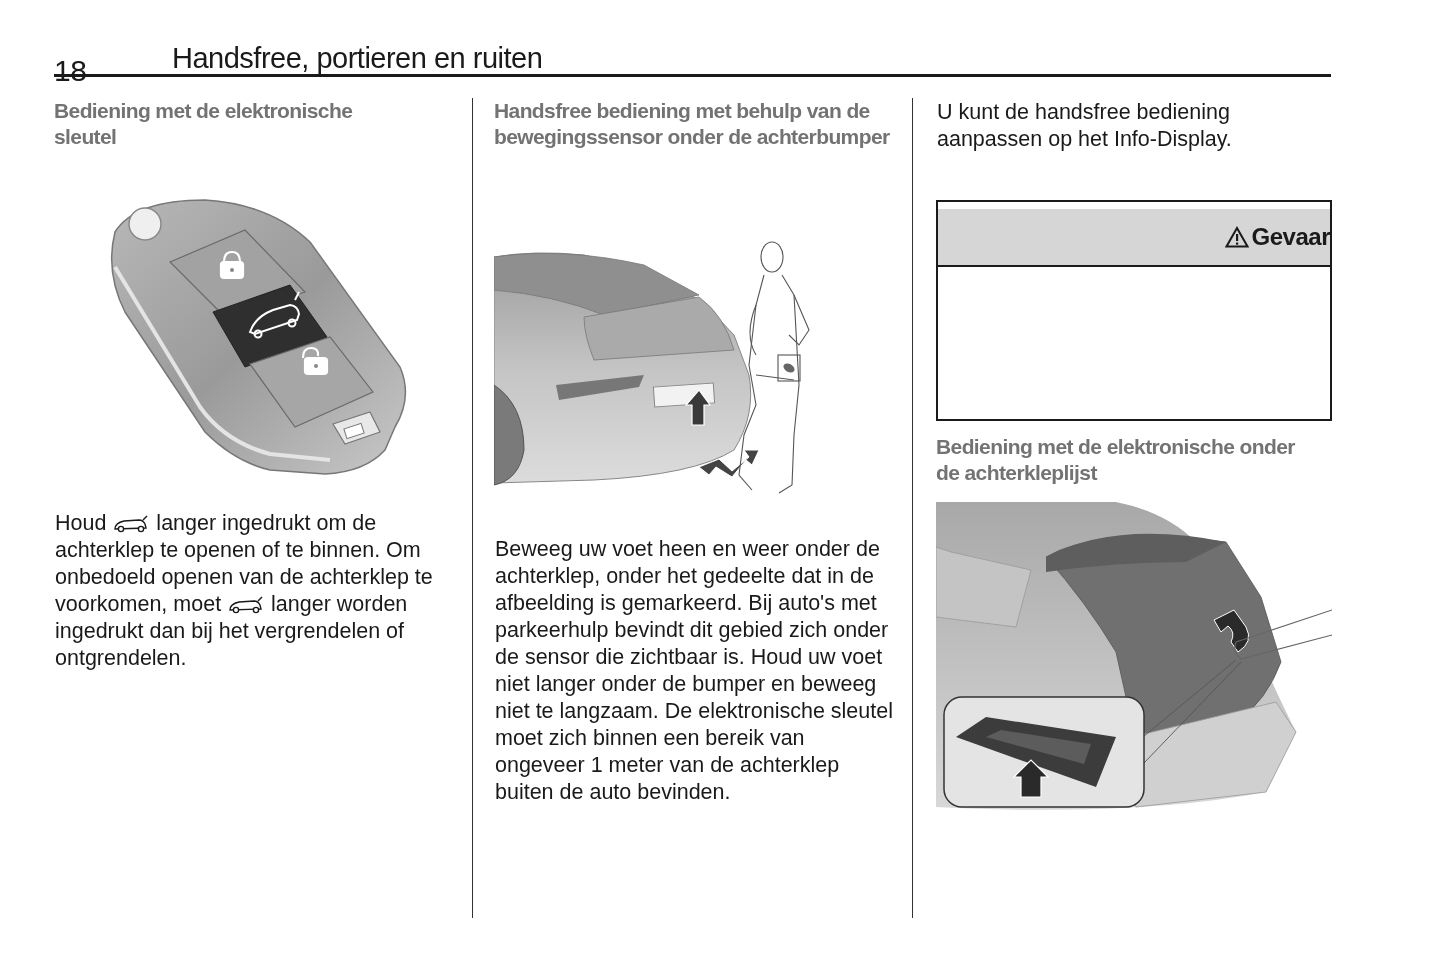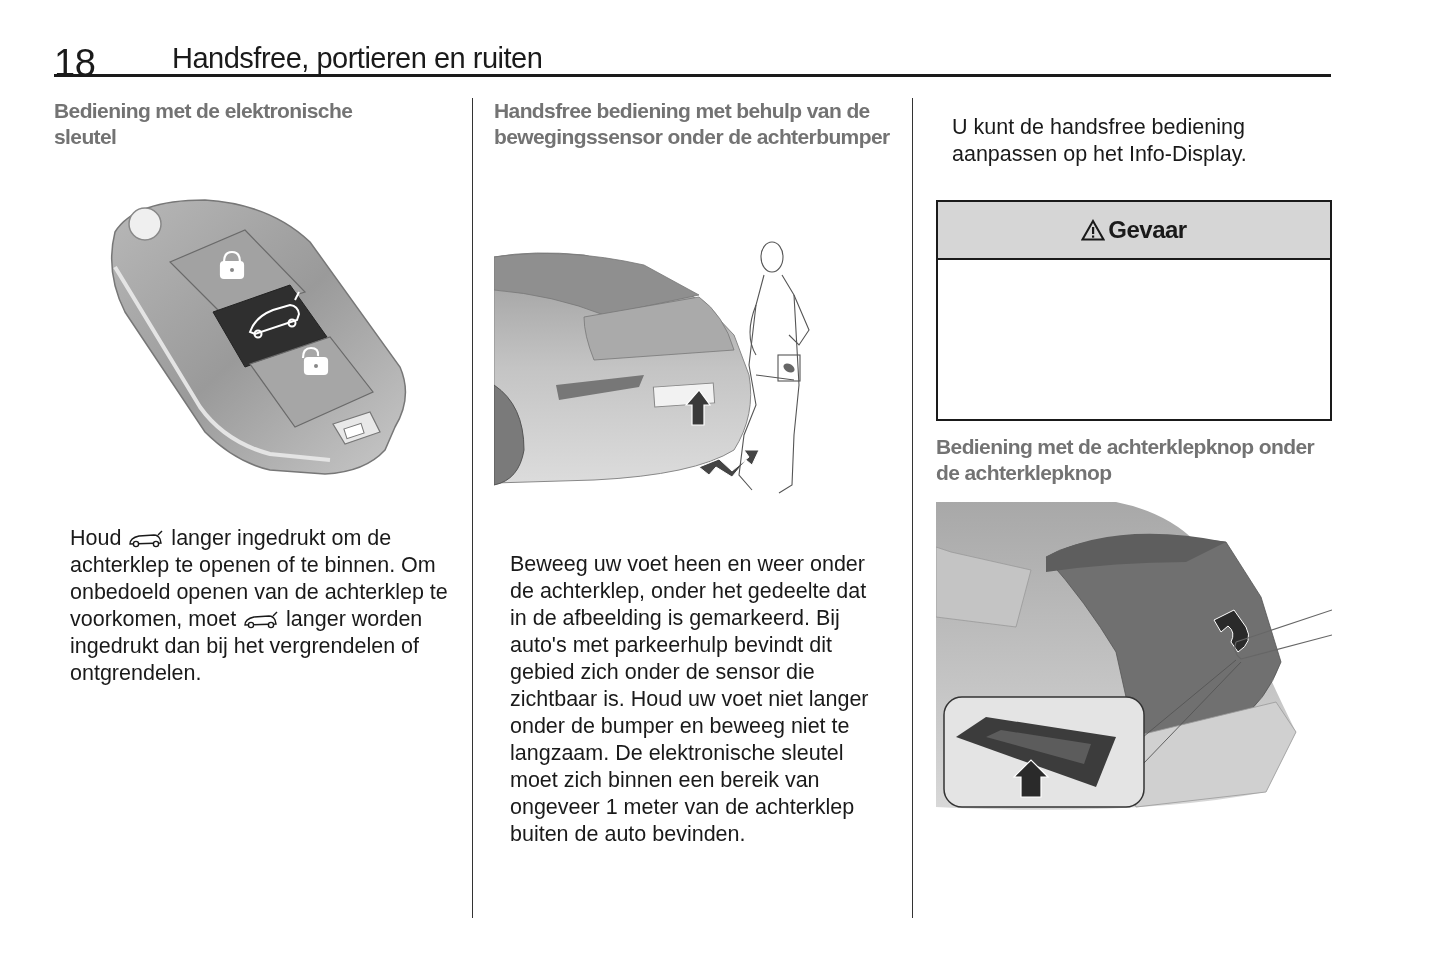--- a/index.html
+++ b/index.html
@@ -1,50 +1,50 @@
 <!DOCTYPE html>
 <html><head>
 <meta charset="utf-8">
 <style>
   html, body { margin: 0; padding: 0; background: #ffffff; }
   body {
     width: 1445px; height: 965px; position: relative; overflow: hidden;
     font-family: "Liberation Sans", "DejaVu Sans", sans-serif; color: #1a1a1a;
   }
   .header { position: absolute; left: 54px; top: 40px; width: 1277px; height: 36px; }
-  .page-num { position: absolute; left: 0; top: 2px; font-size: 38px; letter-spacing: -0.5px; }
+  .page-num { position: absolute; left: 0; top: 14px; font-size: 30px; letter-spacing: -0.5px; }
   .chapter { position: absolute; left: 118px; top: 2px; font-size: 29px; letter-spacing: -0.5px; }
   .rule { position: absolute; left: 54px; top: 74px; width: 1277px; height: 3px; background: #1a1a1a; }
 
   .divider { position: absolute; top: 98px; width: 1px; height: 820px; background: #333; }
   .col { position: absolute; top: 98px; }
   .col1 { left: 54px; width: 400px; }
   .col2 { left: 494px; width: 400px; }
   .col3 { left: 936px; width: 396px; }
 
   h2.sec {
     margin: 0; font-size: 21px; font-weight: bold; line-height: 26px;
     letter-spacing: -0.6px; color: #737373;
   }
   p.body {
-    margin: 16px; font-size: 21.5px; line-height: 27px; color: #1a1a1a;
+    margin: 1px; font-size: 21.5px; line-height: 27px; color: #1a1a1a;
   }
   .icon-inline { display: inline-block; vertical-align: -3px; width: 38px; height: 18px; }
   .ref-arrow { display: inline-block; vertical-align: -2px; width: 16px; height: 16px; margin: 0 2px; }
 
   .figure { position: absolute; background: #fff; }
 
   .warn-box {
     position: absolute; left: 936px; top: 200px; width: 392px; height: 217px;
     border: 2.5px solid #1a1a1a;
   }
   .warn-head {
     height: 56px; background: #d6d6d6; border-bottom: 2.5px solid #1a1a1a;
-    display: flex; align-items: center; justify-content: center;
-    font-size: 24px; font-weight: bold; letter-spacing: -0.5px;
+    display: flex; align-items: center; justify-content: flex-end;
+    font-size: 24px; font-weight: bold; letter-spacing: -0.5px; margin-top: 7px;
   }
   .warn-head svg { width: 24px; height: 22px; margin-right: 3px; }
   .warn-body { padding: 11px 14px 0 14px; font-size: 21.5px; line-height: 26.5px; }
 </style>
 </head>
 <body>
 
 <div class="header">
   <span class="page-num">18</span>
   <span class="chapter">Handsfree, portieren en ruiten</span>
@@ -174,21 +174,21 @@
   <div class="warn-head">
     <svg viewBox="0 0 24 22">
       <path d="M12 2 L22.5 20.5 L1.5 20.5 Z" fill="none" stroke="#1a1a1a" stroke-width="2"></path>
       <rect x="11" y="8" width="2.2" height="7" fill="#1a1a1a"></rect>
       <rect x="11" y="16.5" width="2.2" height="2.2" fill="#1a1a1a"></rect>
     </svg>
     <span>Gevaar</span>
   </div>
 </div>
 
-<h2 class="sec" style="position:absolute; left:936px; top:434px; width:380px;">Bediening met de achterklepknop onder de achterklepknop</h2>
+<h2 class="sec" style="position:absolute; left:936px; top:434px; width:380px;">Bediening met de elektronische onder de achterkleplijst</h2>
 
 <div class="figure" style="left:936px; top:502px; width:396px; height:320px;">
   <svg width="396" height="320" viewBox="0 0 396 320">
     <defs>
       <linearGradient id="carg2" x1="0" y1="0" x2="0" y2="1">
         <stop offset="0" stop-color="#a8a8a8"></stop>
         <stop offset="1" stop-color="#d8d8d8"></stop>
       </linearGradient>
     </defs>
     <rect x="0" y="0" width="396" height="320" fill="#fff"></rect>

